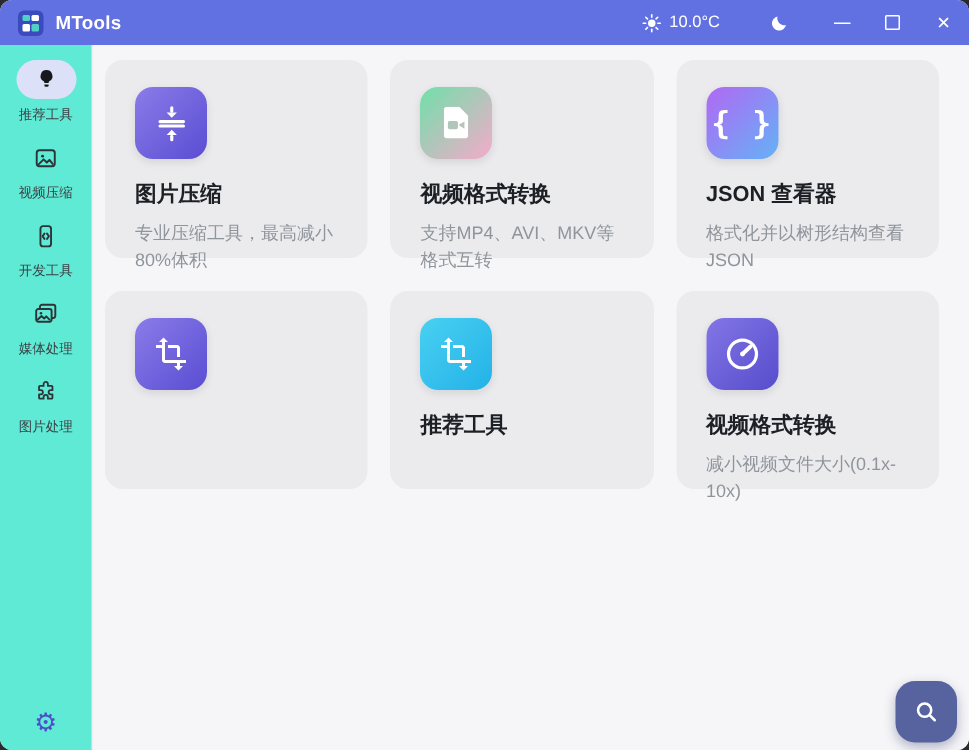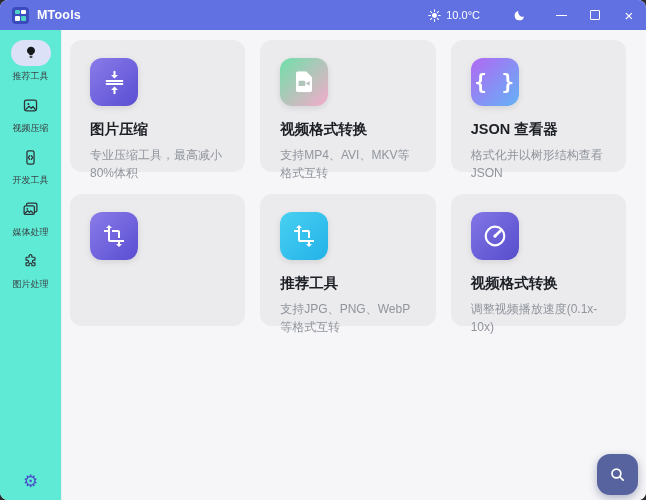--- a/index.html
+++ b/index.html
@@ -300,33 +300,32 @@
           </div>
         </div>
 
         <div class="card">
           <div class="card-icon" style="background: linear-gradient(135deg, rgb(73, 208, 242), rgb(35, 178, 232));">
             <svg width="24" height="24" viewBox="0 0 24 24" fill="#fff">
               <path d="M22 18v-2H8V4h2L7 1 4 4h2v2H2v2h4v8c0 1.1.9 2 2 2h8v2h-2l3 3 3-3h-2v-2h4zM10 8h6v6h2V8c0-1.1-.9-2-2-2h-6v2z"></path>
             </svg>
           </div>
           <div class="card-title">推荐工具</div>
-          <div class="card-desc">支持JPG、PNG、WebP等格式互转</div>
         </div>
 
         <div class="card">
           <div class="card-icon" style="background: linear-gradient(135deg, rgb(130, 118, 230), rgb(87, 76, 204));">
             <svg width="26" height="26" viewBox="0 0 24 24" fill="none" stroke="#fff" stroke-width="2">
               <circle cx="12" cy="12" r="8.6"></circle>
               <line x1="12" y1="12" x2="16.9" y2="7.4" stroke-width="2.4" stroke-linecap="round"></line>
               <circle cx="12" cy="12" r="1.5" fill="#fff" stroke="none"></circle>
             </svg>
           </div>
           <div class="card-title">视频格式转换</div>
-          <div class="card-desc">调整视频播放速度(0.1x-10x)</div>
+          <div class="card-desc">减小视频文件大小(0.1x-10x)</div>
         </div>
 
       </div>
     </div>
   </div>
 
   <div class="search-fab">
     <svg width="17" height="17" viewBox="0 0 24 24" fill="none" stroke="#fff" stroke-width="2.4" stroke-linecap="round">
       <circle cx="10.5" cy="10.5" r="6.2"></circle>
       <line x1="15.2" y1="15.2" x2="20" y2="20"></line>

